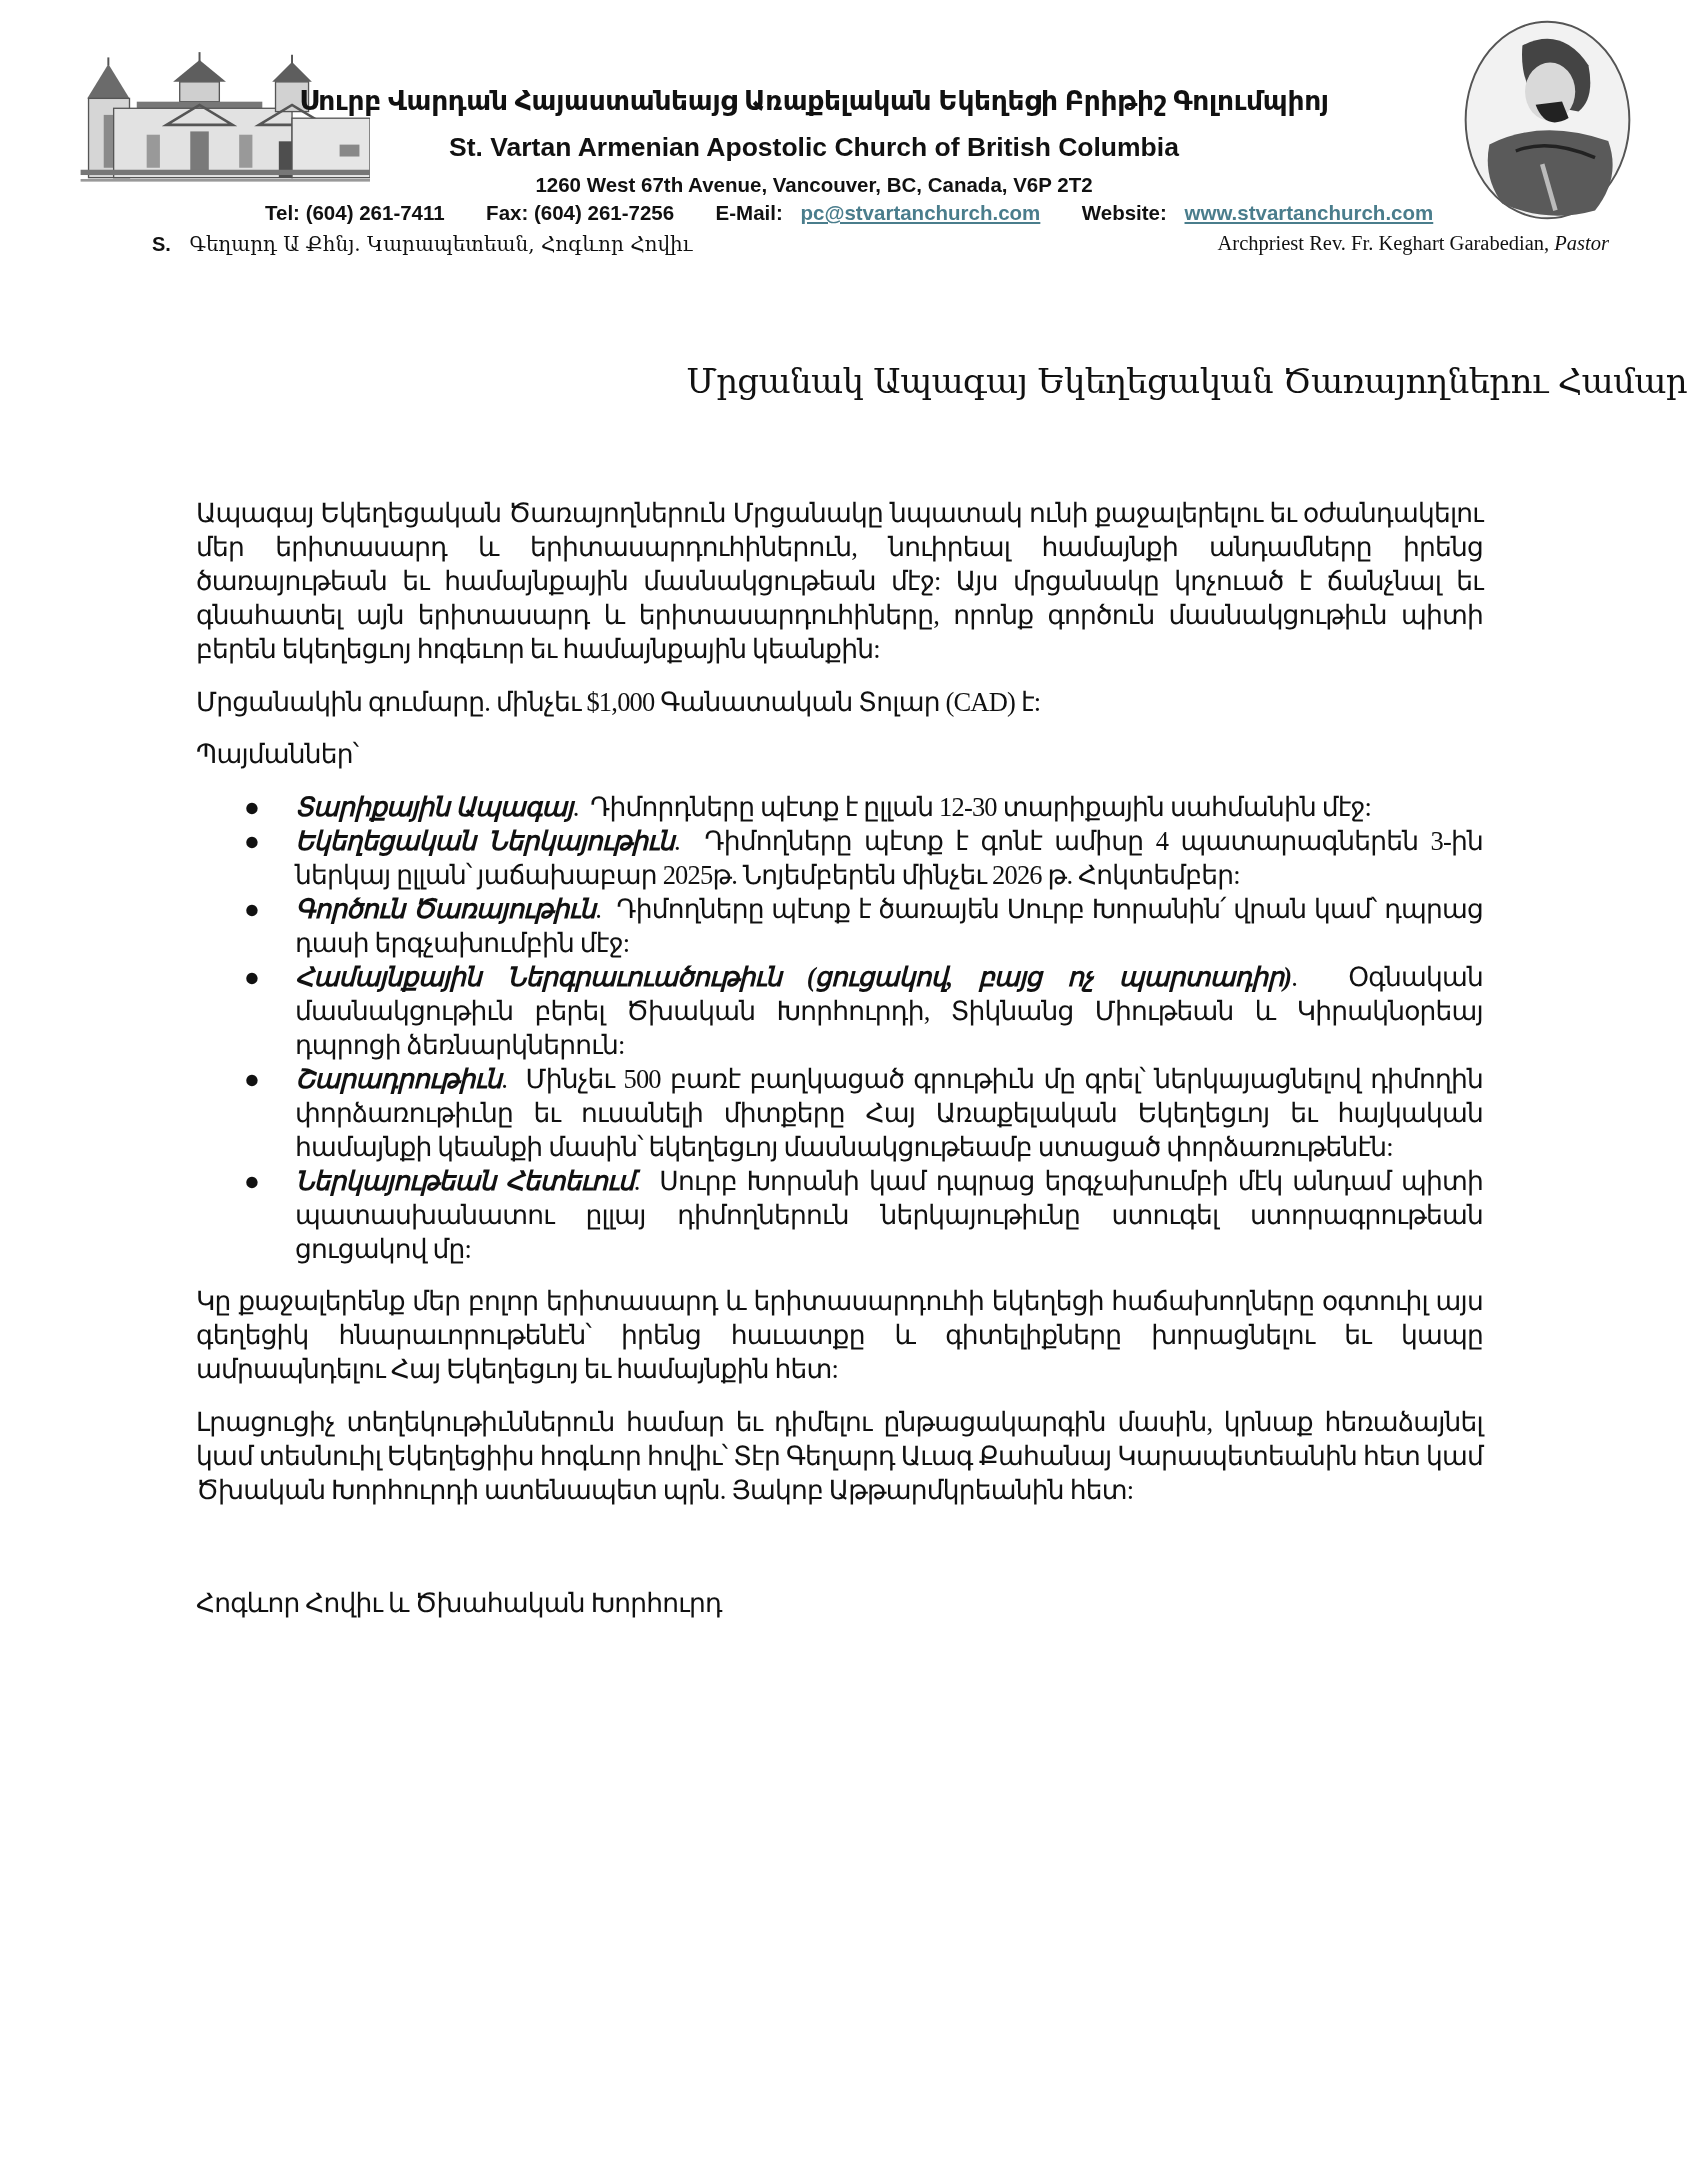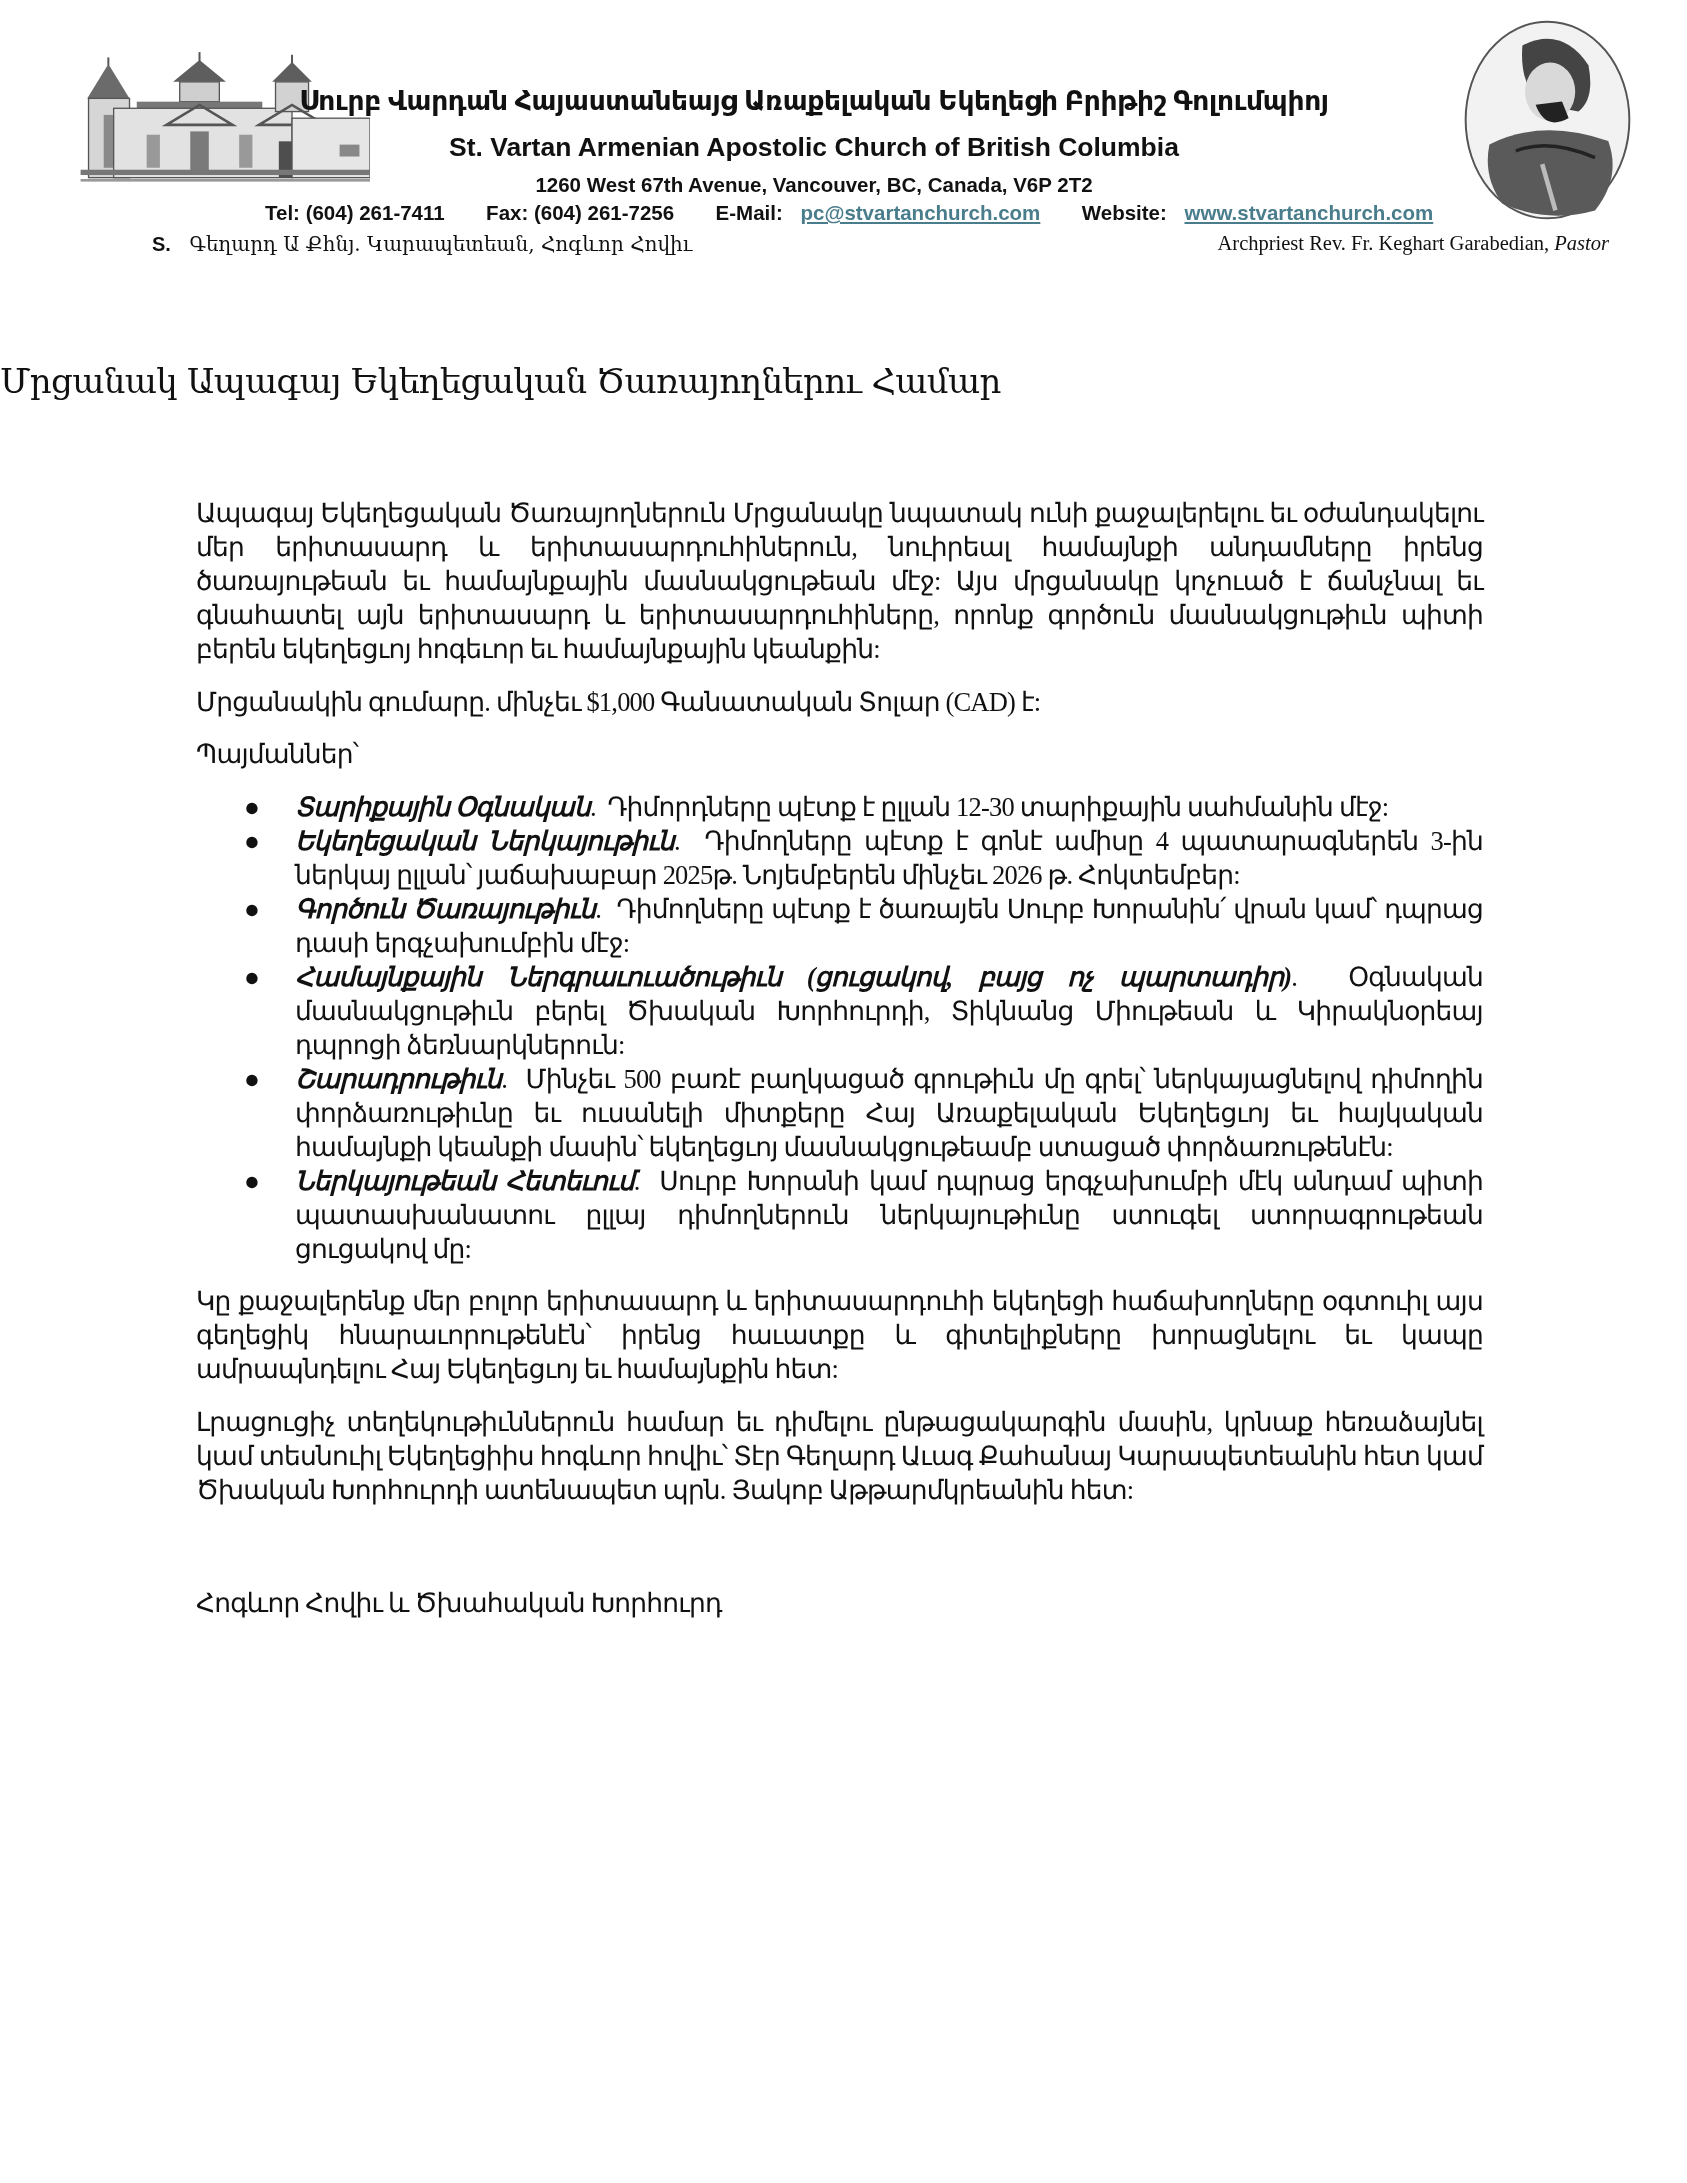--- a/index.html
+++ b/index.html
@@ -20,21 +20,21 @@
   .hdr-contact .gap { display: inline-block; width: 30px; }
   .link { color: #4a7d8c; text-decoration: underline; margin-left: 12px; }
   .hdr-pastor-hy { position: absolute; top: 232px; left: 152px; font-size: 20px; white-space: nowrap;
     font-family: "DejaVu Serif", serif; }
   .hdr-pastor-hy .s { font-family: "Liberation Sans", sans-serif; font-weight: bold; margin-right: 18.5px; }
   .hdr-pastor-en { position: absolute; top: 232px; right: 78px; font-size: 20.5px; white-space: nowrap;
     font-family: "Liberation Serif", serif; }
   .hdr-pastor-en em { font-style: italic; }
 
   
-  .title { position: absolute; top: 361px; left: 0; width: 1687px; text-align: left;
+  .title { position: absolute; top: 361px; left: 0; width: 1687px; text-align: right;
     font-size: 34px; font-family: "DejaVu Serif", serif; letter-spacing: -0.7px; }
   .content { position: absolute; left: 196px; top: 496px; width: 1287px;
     font-size: 26.5px; line-height: 34px; font-family: Liberation Serif, serif; letter-spacing: -0.8px; }
   .content p { margin: 0 0 18.5px 0; text-align: justify; }
   .content ul { list-style: none; margin: 0 0 18.5px 0; padding: 0; }
   .content li { position: relative; padding-left: 99px; text-align: justify; }
   .content li .bullet { position: absolute; left: 48px; top: 0; font-size: 26.5px; }
   .content li b { font-style: italic; font-weight: bold; }
   .signature { margin-top: 79px !important; }
 </style>
@@ -113,21 +113,21 @@
 <div class="title">Մրցանակ Ապագայ Եկեղեցական Ծառայողներու Համար</div>
 
 <div class="content">
   <p>Ապագայ Եկեղեցական Ծառայողներուն Մրցանակը նպատակ ունի քաջալերելու եւ օժանդակելու մեր երիտասարդ և երիտասարդուհիներուն, նուիրեալ համայնքի անդամները իրենց ծառայութեան եւ համայնքային մասնակցութեան մէջ: Այս մրցանակը կոչուած է ճանչնալ եւ գնահատել այն երիտասարդ և երիտասարդուհիները, որոնք գործուն մասնակցութիւն պիտի բերեն եկեղեցւոյ հոգեւոր եւ համայնքային կեանքին:</p>
   <p>Մրցանակին գումարը.  մինչեւ $1,000 Գանատական Տոլար (CAD) է:</p>
   <p>Պայմաններ՝</p>
 
   <ul>
     <li>
       <span class="bullet">●</span>
-      <b>Տարիքային Օգնական</b>.&nbsp;
+      <b>Տարիքային Ապագայ</b>.&nbsp;
       <span>Դիմորդները պէտք է ըլլան 12-30 տարիքային սահմանին  մէջ:</span>
     </li>
     <li>
       <span class="bullet">●</span>
       <b>Եկեղեցական Ներկայութիւն</b>.&nbsp;
       <span>Դիմողները պէտք է գոնէ ամիսը 4 պատարագներեն 3-ին ներկայ ըլլան՝ յաճախաբար 2025թ. Նոյեմբերեն մինչեւ 2026 թ. Հոկտեմբեր:</span>
     </li>
     <li>
       <span class="bullet">●</span>
       <b>Գործուն Ծառայութիւն</b>.&nbsp;

